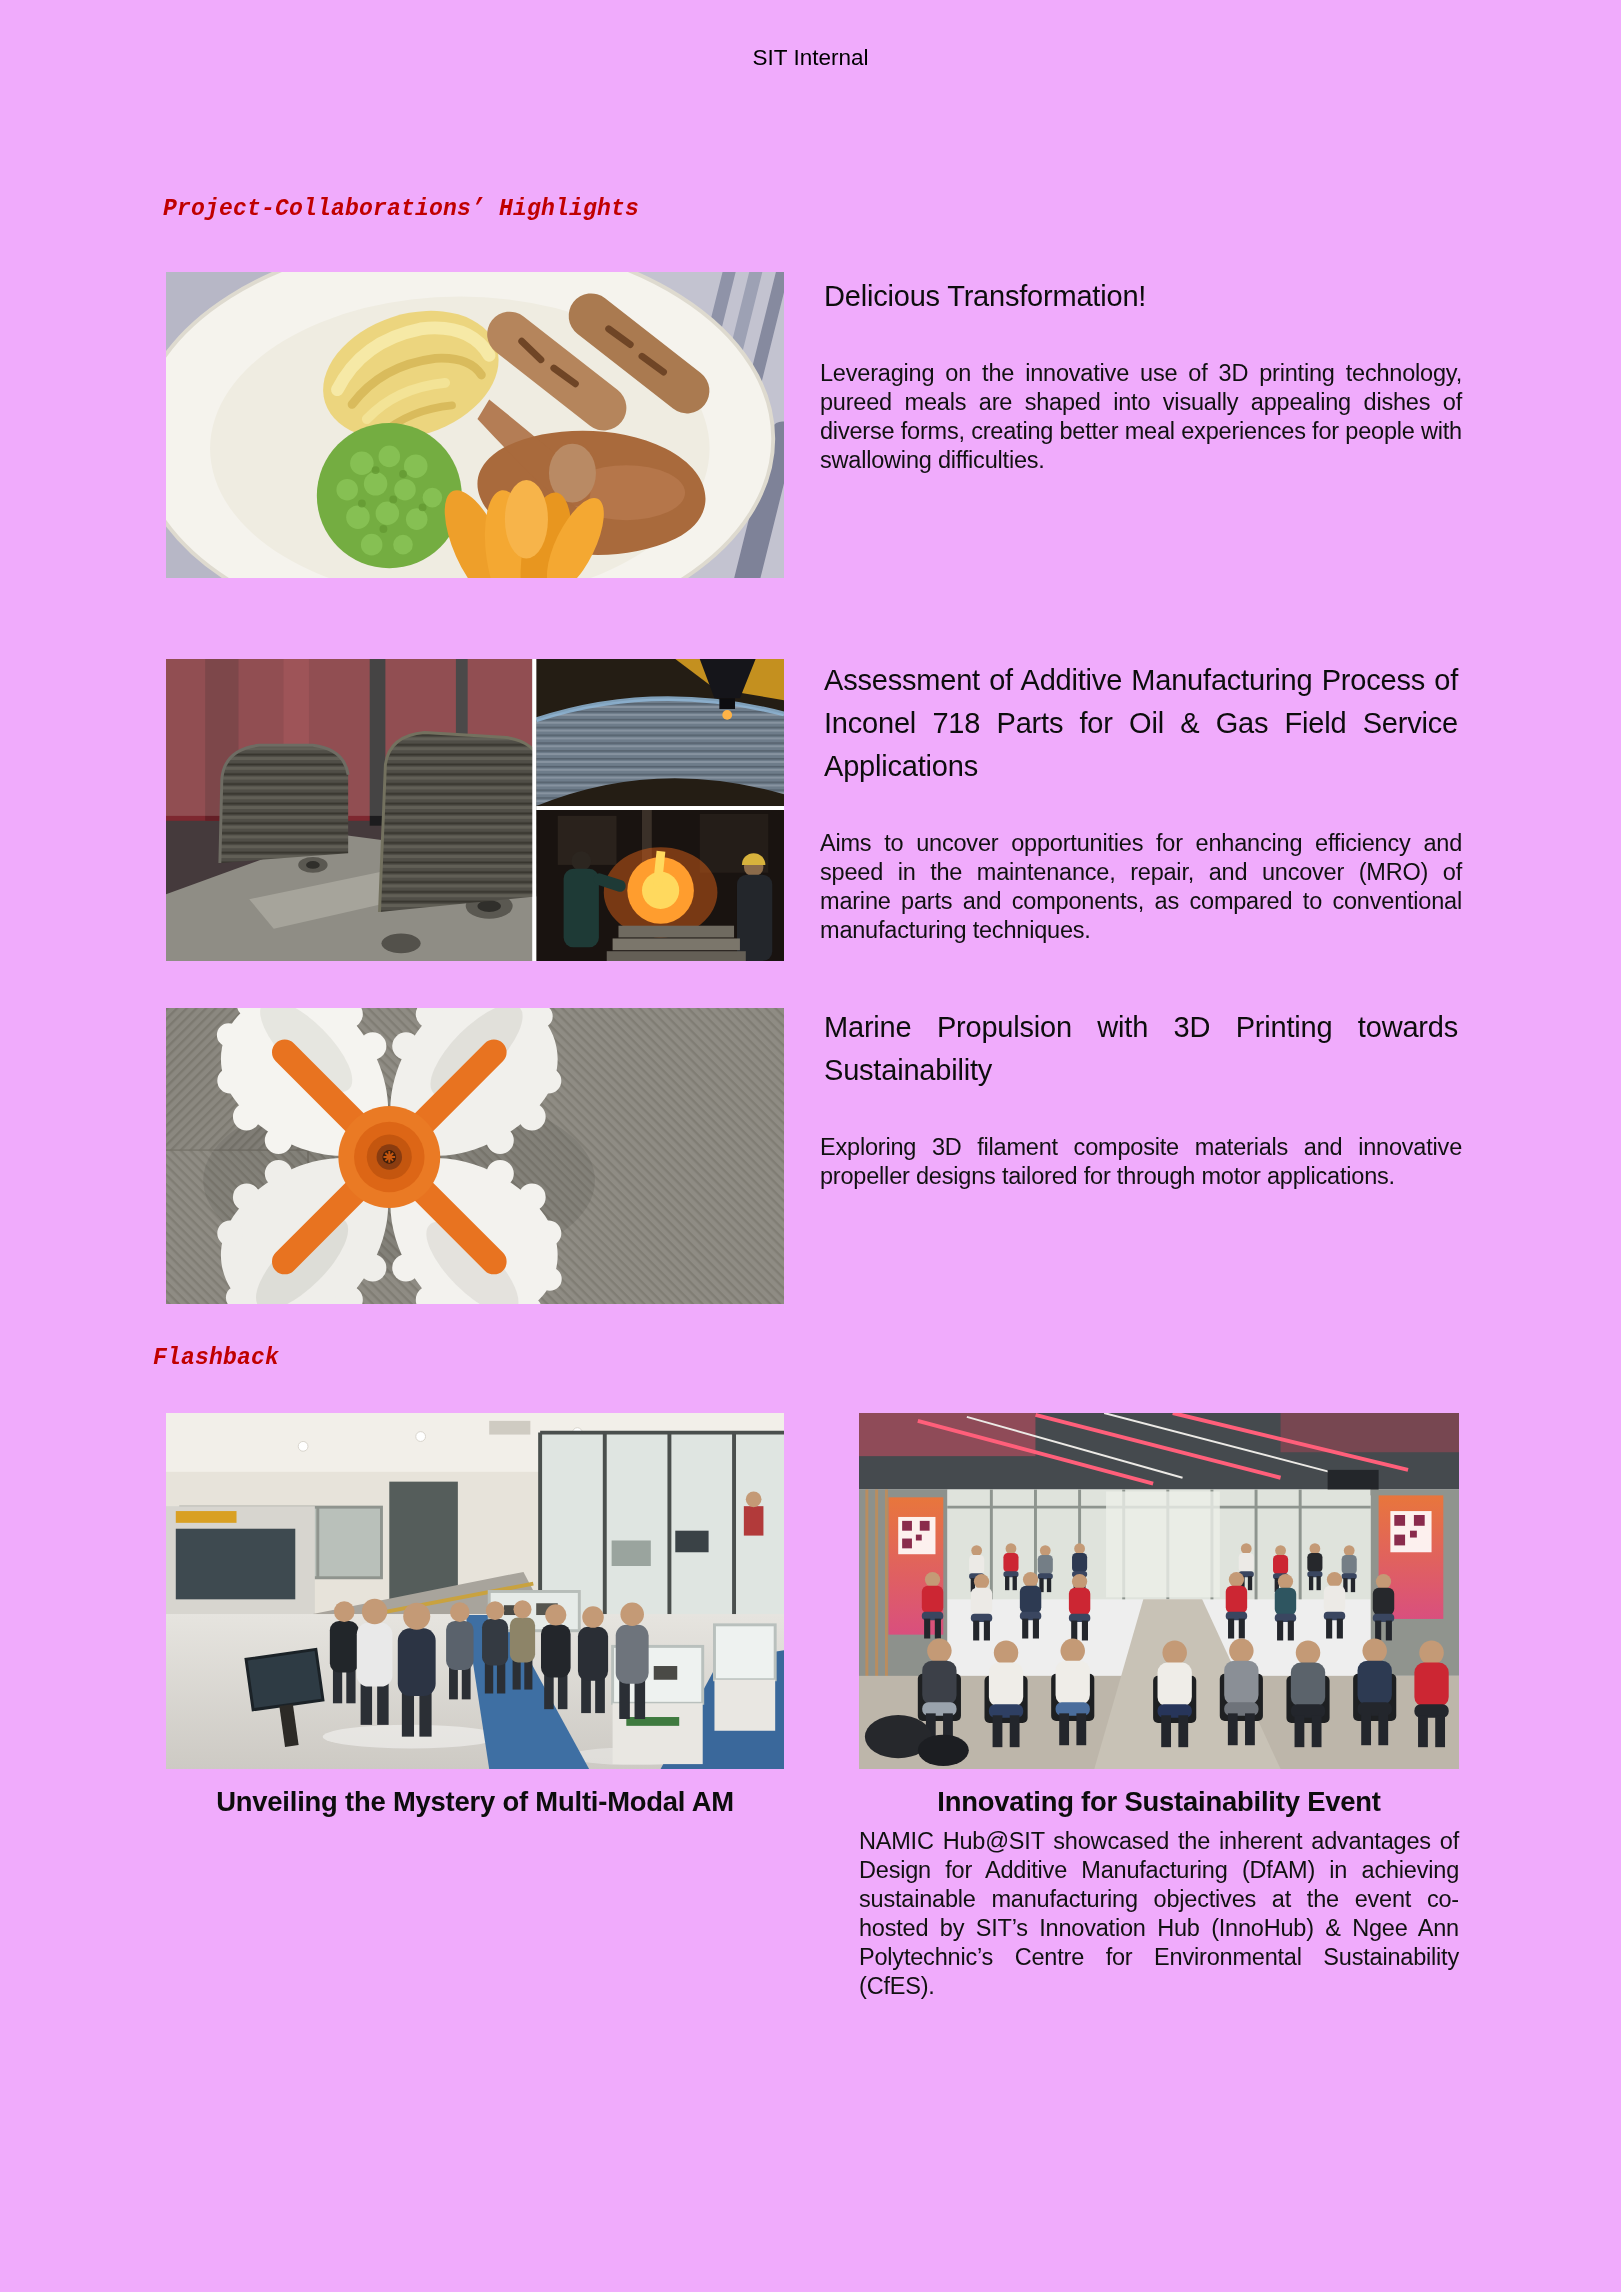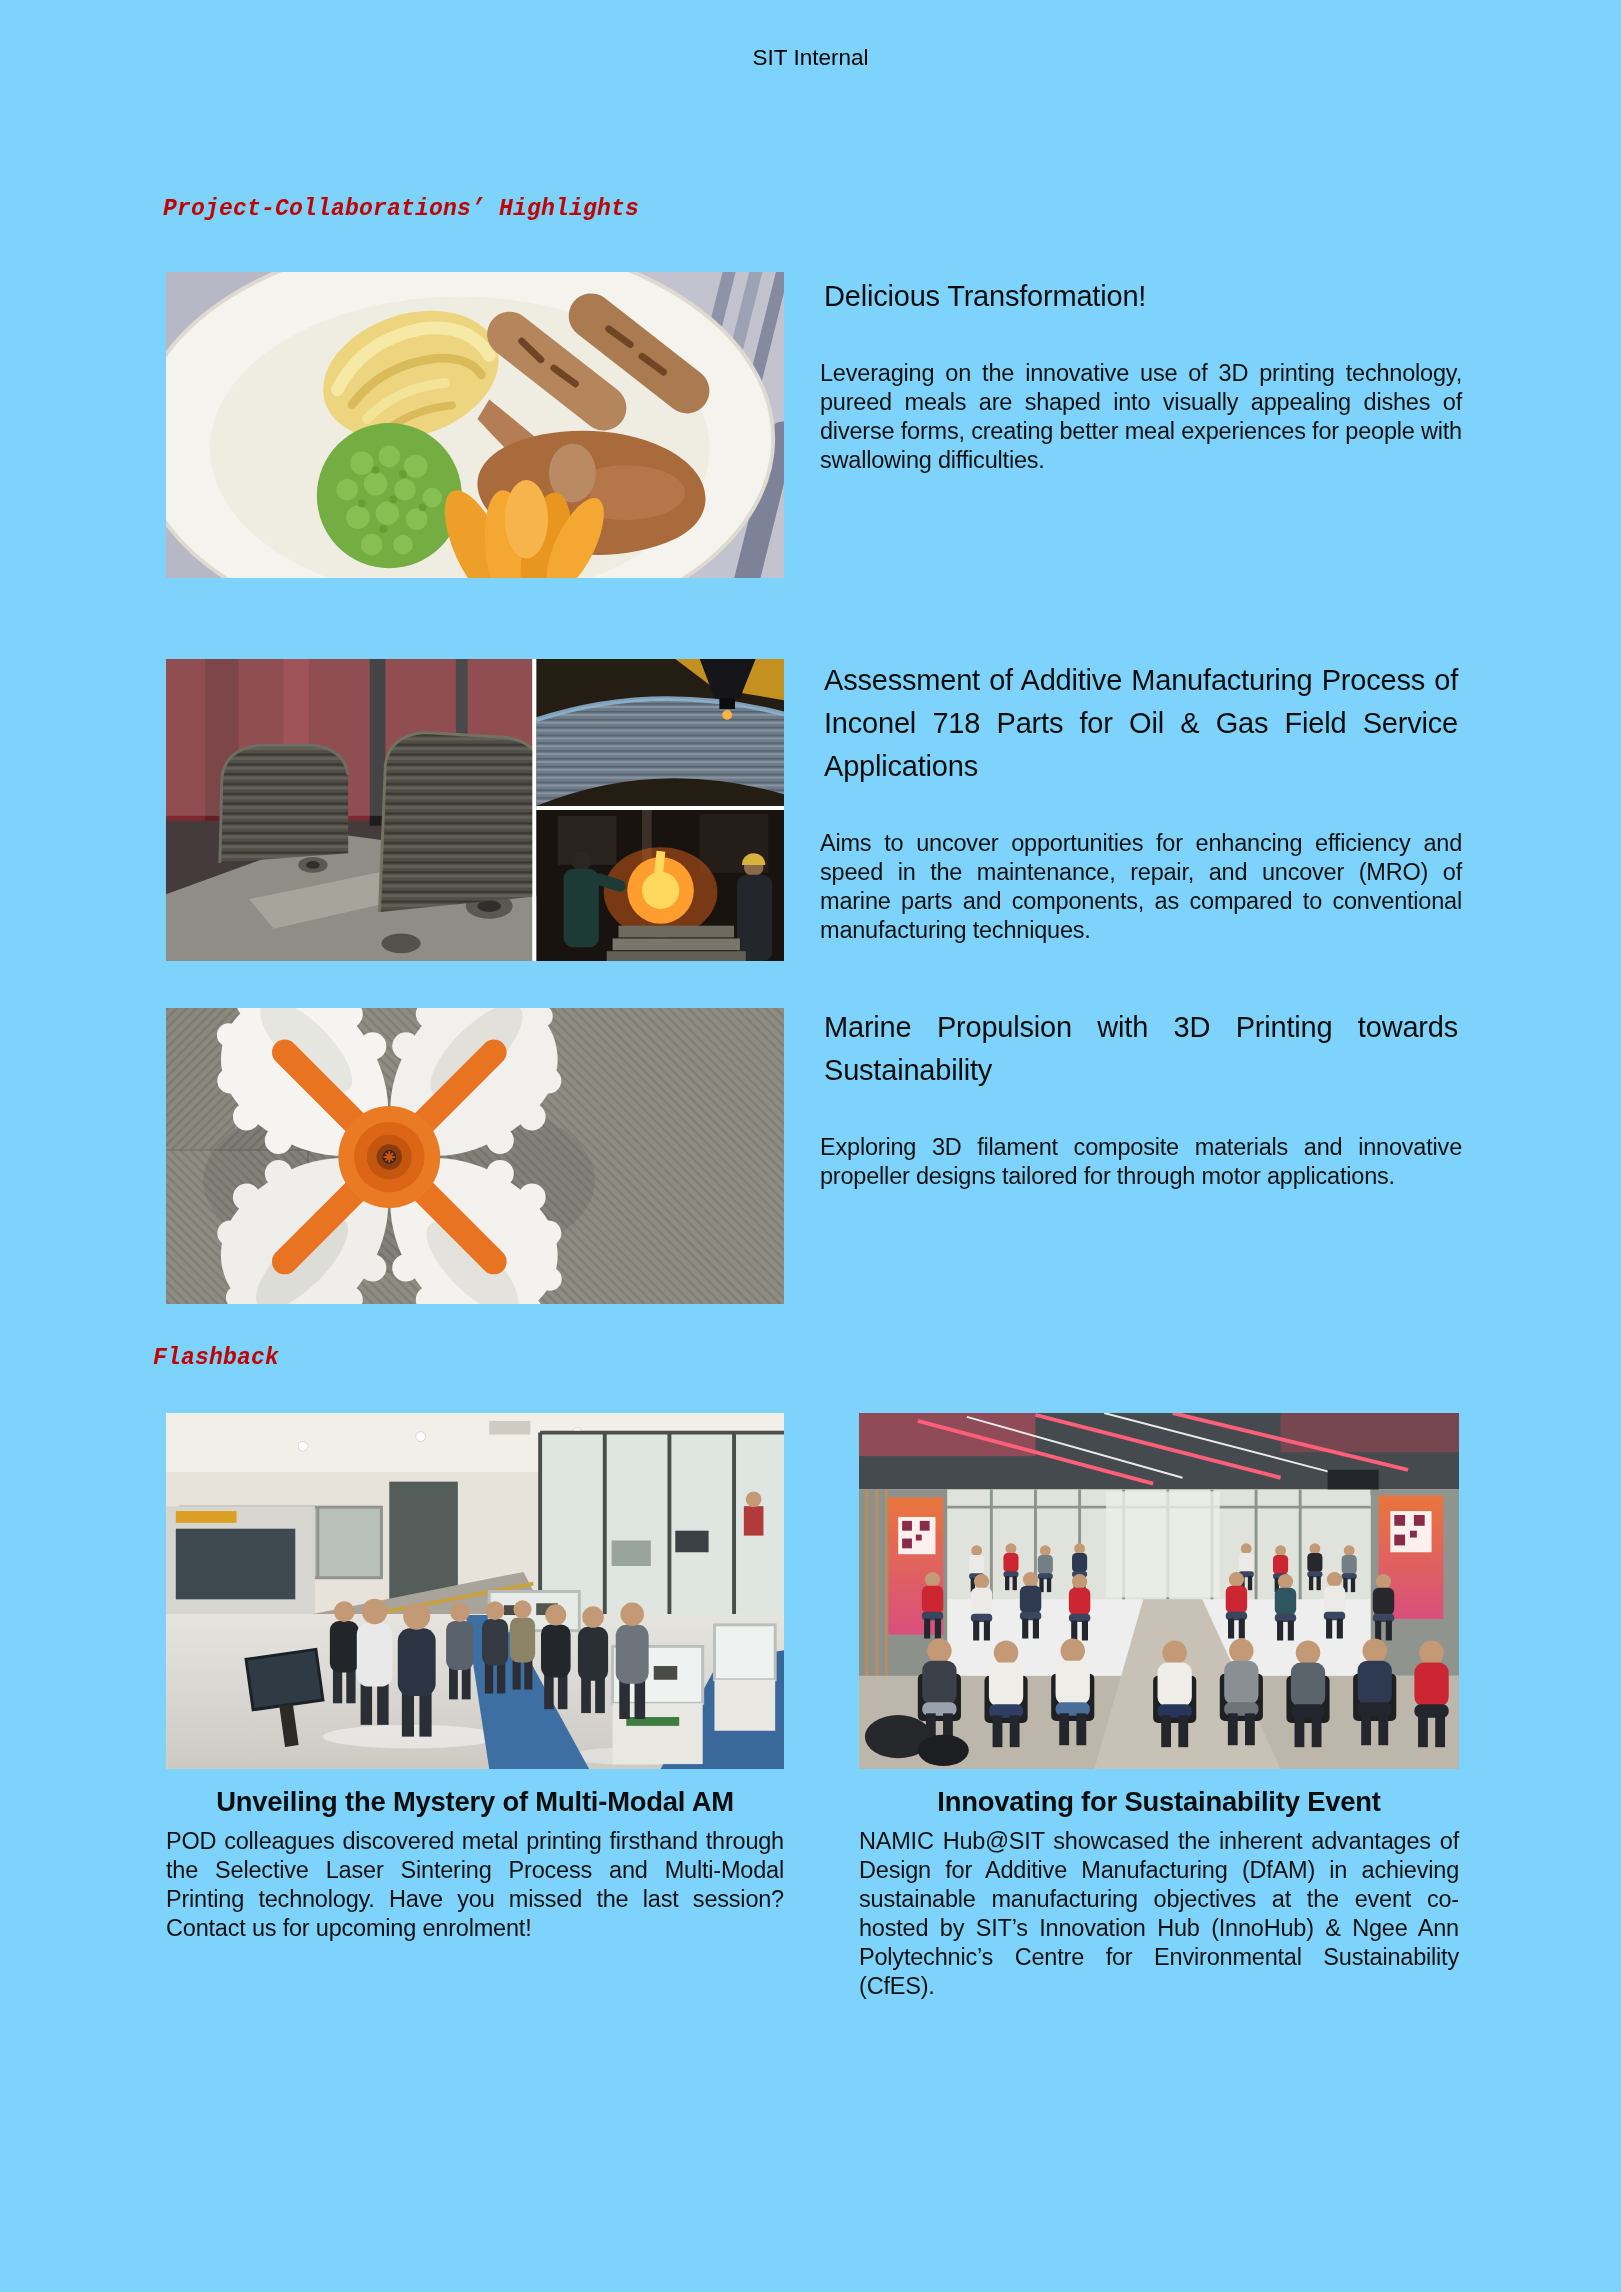--- a/index.html
+++ b/index.html
@@ -1,17 +1,17 @@
 <!DOCTYPE html>
 <html><head>
 <meta charset="utf-8">
 <style>
   html,body{margin:0;padding:0;background:#ffffff;}
   .page{
-    position:relative; width:1621px; height:2293px; background:#7dd3fc;
+    position:relative; width:1621px; height:2293px; background:#f0abfc;
     font-family:"Liberation Sans","DejaVu Sans",sans-serif; color:#111;
     overflow:hidden;
   }
   .doc-header{
     position:absolute; top:45px; left:0; width:100%;
     text-align:center; font-size:22.5px; color:#000;
   }
   .red-heading{
     position:absolute; margin:0; font-size:23px; font-weight:bold; font-style:italic;
     color:#C00000; letter-spacing:0.2px;font-family:Liberation Mono, monospace;
@@ -387,21 +387,20 @@
         <use href="#pstand" transform="translate(300,292) scale(1.0)" color="#5a626c"></use>
         <use href="#pstand" transform="translate(336,286) scale(0.95)" color="#343a42"></use>
         <use href="#pstand" transform="translate(364,282) scale(0.92)" color="#8d8468"></use>
         <use href="#pstand" transform="translate(398,302) scale(1.08)" color="#23262b"></use>
         <use href="#pstand" transform="translate(436,306) scale(1.1)" color="#2a2e35"></use>
         <use href="#pstand" transform="translate(476,312) scale(1.2)" color="#6e747c"></use>
       </svg>
     </figure>
     <div class="caption">
       <h4>Unveiling the Mystery of Multi-Modal AM</h4>
-      <p>POD colleagues discovered metal printing firsthand through the Selective Laser Sintering Process and Multi-Modal Printing technology. Have you missed the last session? Contact us for upcoming enrolment!</p>
     </div>
   </div>
 
   <div style="position:absolute;left:859px;top:1413px;width:600px;">
     <figure class="photo" style="position:relative;left:0;top:0;width:600px;height:356px;" aria-label="Seminar room audience seated in rows giving thumbs up with bright event screens on the walls">
       <svg viewBox="0 0 612 363" preserveAspectRatio="none">
         <defs>
           <g id="pseat">
             <circle cx="0" cy="-54" r="10" fill="#c49a76"></circle>
             <rect x="-14" y="-46" width="28" height="36" rx="8" fill="currentColor"></rect>

